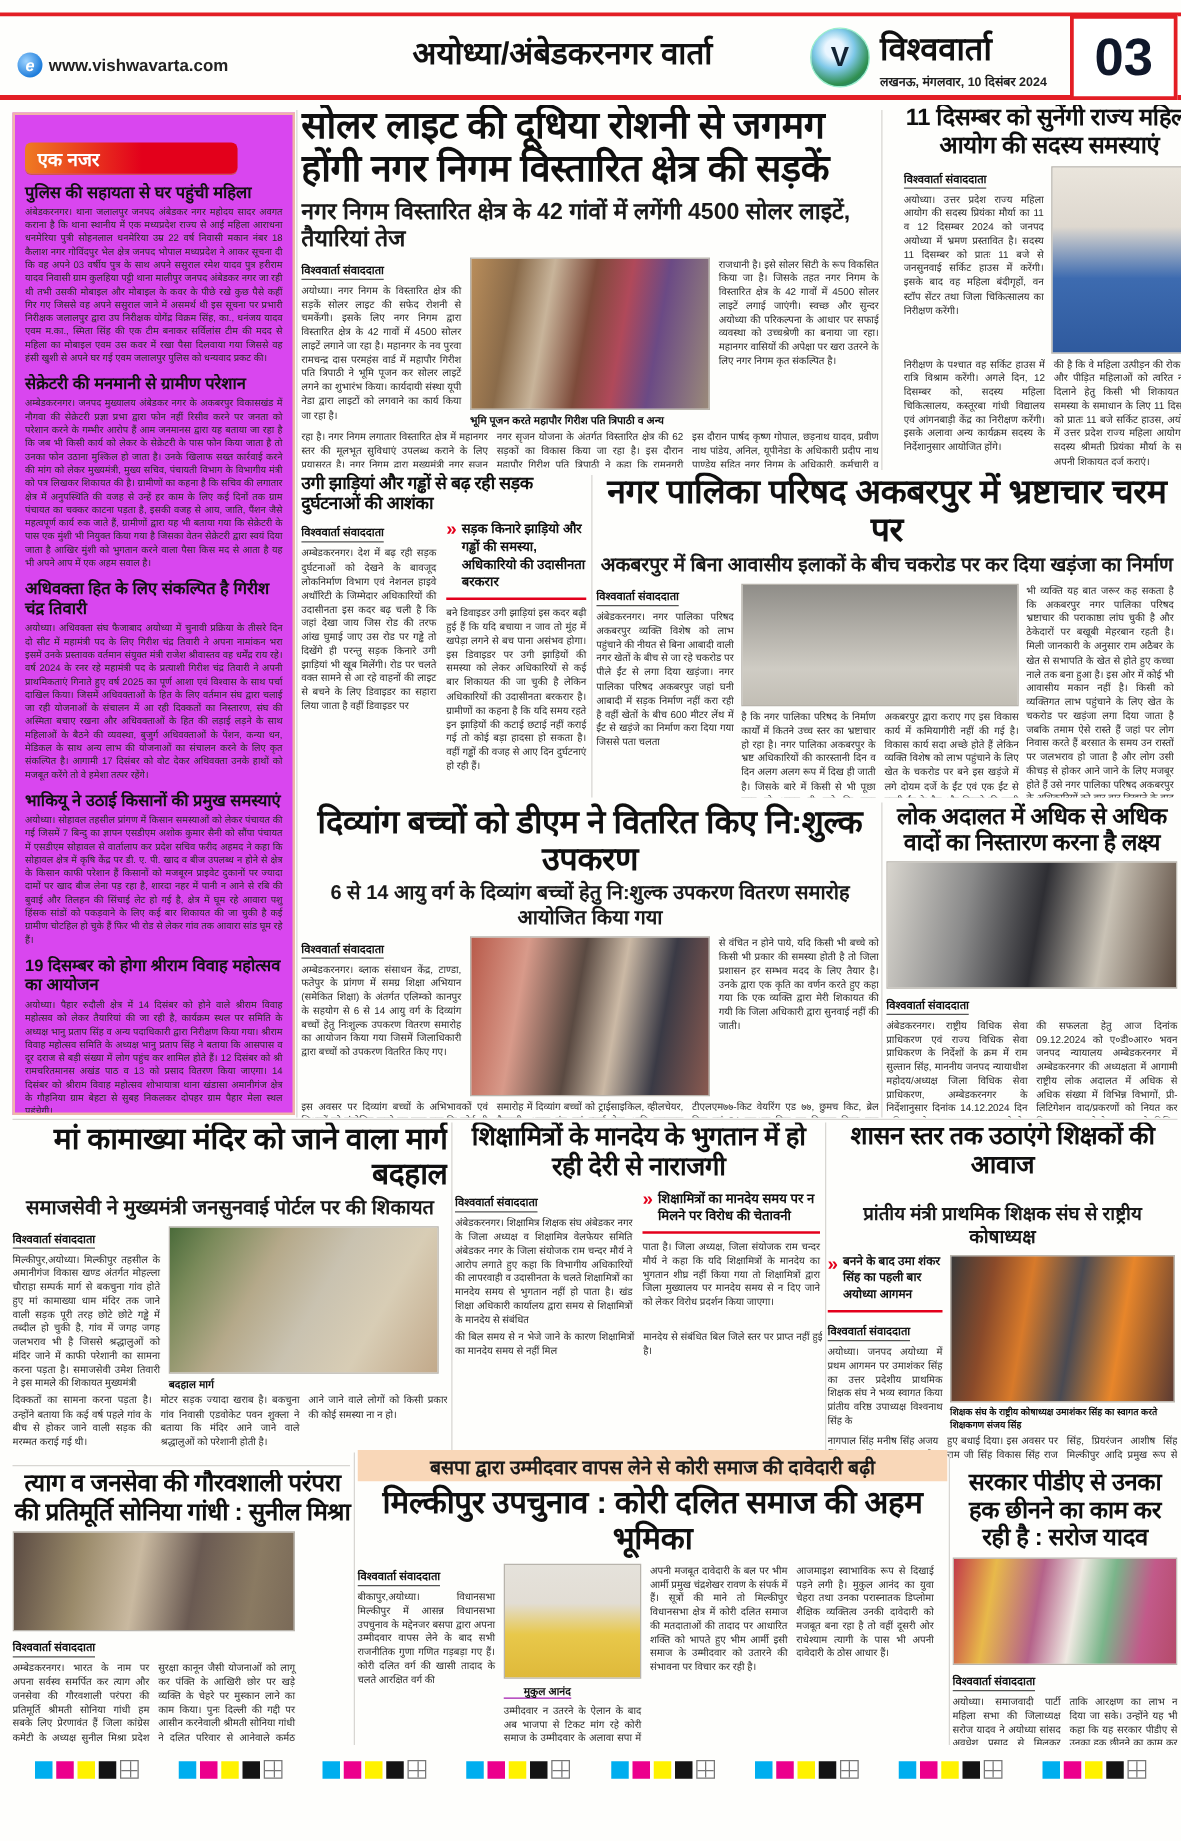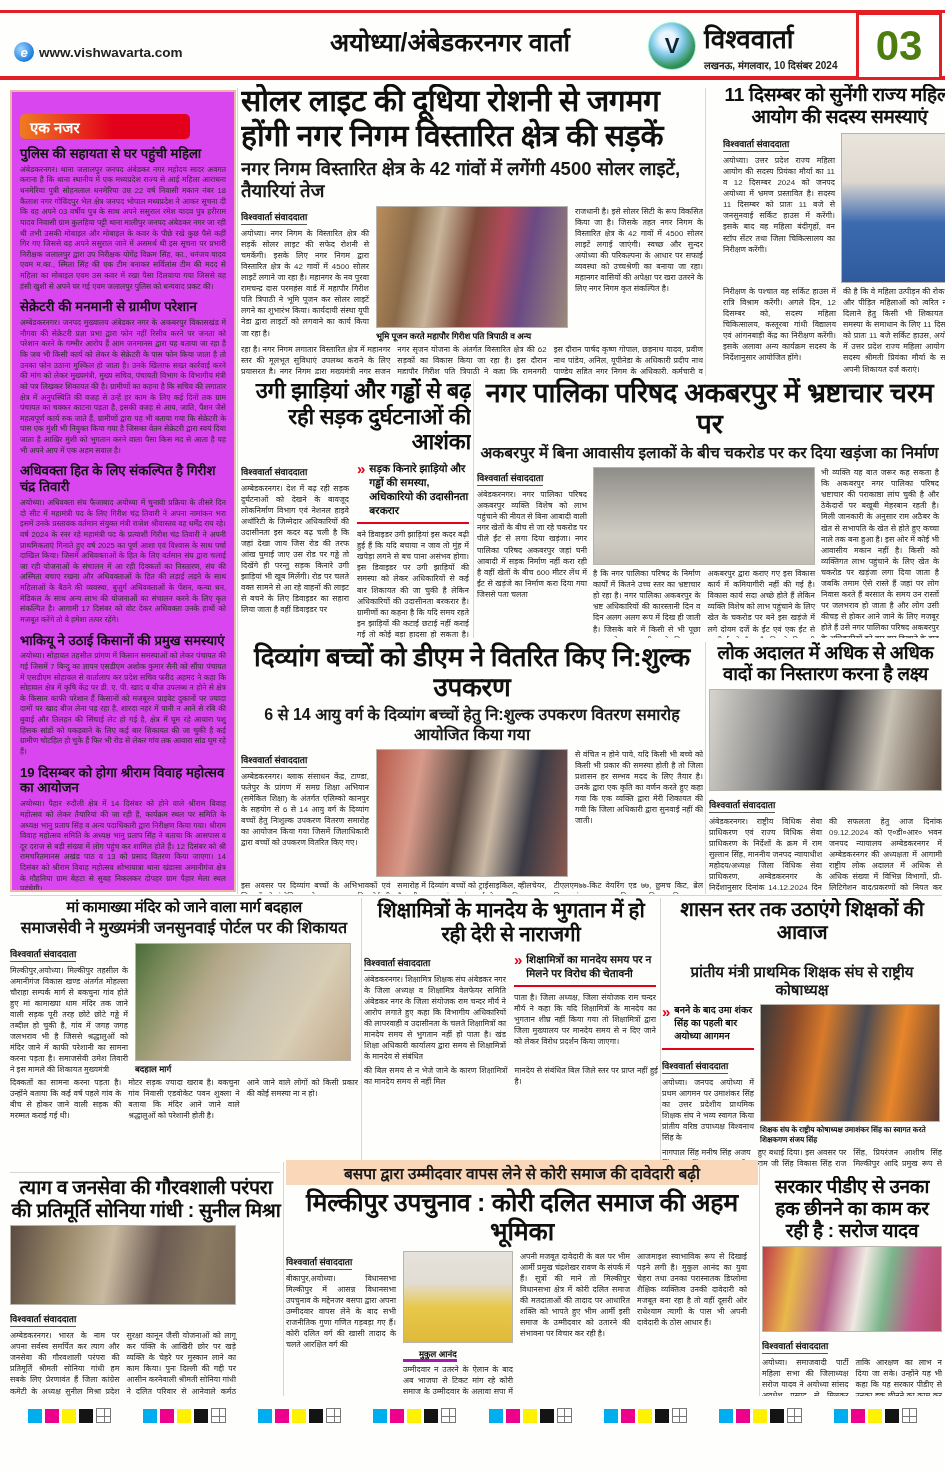--- a/index.html
+++ b/index.html
@@ -27,21 +27,21 @@
       background:radial-gradient(circle at 35% 35%,#9fd4ff,#1e7ddb 70%);color:#fff;
       font-weight:800;font-size:13px;display:flex;align-items:center;justify-content:center;font-style:italic;}
   .masthead-wrap{display:flex;align-items:center;gap:8px;}
   .logo{width:46px;height:46px;border-radius:50%;
       background:radial-gradient(circle at 40% 35%,#eaf6ff 0 18%,#7ec8e8 40%,#2f8f4e 70%,#1d6fb0 100%);
       display:flex;align-items:center;justify-content:center;color:#123;font-weight:800;font-size:22px;
       border:1px solid #9ec;}
   .masthead-title{font-size:26px;font-weight:800;color:#101010;}
   .masthead-date{font-size:10px;font-weight:700;color:#222;margin-top:2px;}
   .pagenum{border:3px solid #e31e24;display:flex;align-items:center;justify-content:center;
-      font-size:42px;font-weight:800;color:#4d7c0f;background:#fff;}
+      font-size:42px;font-weight:800;color:#0f172a;background:#fff;}
   
   .eknazar{border:2px solid #f0b3aa;background:#d946ef;box-sizing:border-box;padding:22px 8px;overflow:hidden;}
   .eknazar-tab{width:160px;height:25px;border-radius:5px;margin-bottom:4px;
       background:linear-gradient(90deg,#ef7b22,#e3001b 55%);display:flex;align-items:center;
       color:#fff;font-weight:800;font-size:15px;padding-left:10px;box-shadow:0 1px 0 #c55;}
   .eknazar h3{font-size:13.2px;margin:7px 0 3px;line-height:1.2;}
   .eknazar .body-text{font-size:7.6px;}
   
   .ph-solar{height:122px;background:linear-gradient(100deg,#b98d5a,#8a6b4a 18%,#c8b49a 32%,#7d4a3a 48%,#b0495a 62%,#6b4a85 76%,#9a8a7a 100%);}
   .ph-woman{height:150px;background:linear-gradient(180deg,#eae5dc 0%,#ded8cf 32%,#3d6bb0 60%,#2f5a9e 100%);}
@@ -148,21 +148,21 @@
         <div class="photo ph-woman"></div>
       </div>
     </div>
     <div class="cols" style="margin-top:3px;height:118px;overflow:hidden;">
       <div class="body-text">निरीक्षण के पश्चात वह सर्किट हाउस में रात्रि विश्राम करेंगी। अगले दिन, 12 दिसम्बर को, सदस्य महिला चिकित्सालय, कस्तूरबा गांधी विद्यालय एवं आंगनबाड़ी केंद्र का निरीक्षण करेंगी। इसके अलावा अन्य कार्यक्रम सदस्य के निर्देशानुसार आयोजित होंगे।</div>
       <div class="body-text">की है कि वे महिला उत्पीड़न की रोकथाम और पीड़ित महिलाओं को त्वरित न्याय दिलाने हेतु किसी भी शिकायत या समस्या के समाधान के लिए 11 दिसम्बर को प्रातः 11 बजे सर्किट हाउस, अयोध्या में उत्तर प्रदेश राज्य महिला आयोग की सदस्य श्रीमती प्रियंका मौर्या के समक्ष अपनी शिकायत दर्ज कराएं।</div>
     </div>
   </div>
 
   <div class="abs" style="left:241px;top:378px;width:230px;height:260px;overflow:hidden;">
-    <h2 class="headline" style="font-size:22px;text-align:right;font-weight:700;">उगी झाड़ियां और गड्ढों से बढ़ रही सड़क दुर्घटनाओं की आशंका</h2>
+    <h2 class="headline" style="font-size:14px;text-align:left;font-weight:700;">उगी झाड़ियां और गड्ढों से बढ़ रही सड़क दुर्घटनाओं की आशंका</h2>
     <div style="display:flex;gap:8px;margin-top:6px;">
       <div style="width:108px;">
         <span class="byline">विश्ववार्ता संवाददाता</span>
         <div class="body-text">अम्बेडकरनगर। देश में बढ़ रही सड़क दुर्घटनाओं को देखने के बावजूद लोकनिर्माण विभाग एवं नेशनल हाइवे अथॉरिटी के जिम्मेदार अधिकारियों की उदासीनता इस कदर बढ़ चली है कि जहां देखा जाय जिस रोड की तरफ आंख घुमाई जाए उस रोड पर गड्ढे तो दिखेंगे ही परन्तु सड़क किनारे उगी झाड़ियां भी खूब मिलेंगी। रोड पर चलते वक्त सामने से आ रहे वाहनों की लाइट से बचने के लिए डिवाइडर का सहारा लिया जाता है वहीं डिवाइडर पर</div>
       </div>
       <div style="width:112px;">
         <div class="quote">
           <span class="qmark">»</span>
           <span class="qtext">सड़क किनारे झाड़ियो और गड्ढों की समस्या, अधिकारियो की उदासीनता बरकरार</span>
         </div>
@@ -218,21 +218,21 @@
     <h2 class="headline" style="font-size:18.5px;text-align:center;">लोक अदालत में अधिक से अधिक वादों का निस्तारण करना है लक्ष्य</h2>
     <div class="photo ph-office" style="margin-top:4px;"></div>
     <div style="margin-top:3px;"><span class="byline">विश्ववार्ता संवाददाता</span></div>
     <div class="cols">
       <div class="body-text">अंबेडकरनगर। राष्ट्रीय विधिक सेवा प्राधिकरण एवं राज्य विधिक सेवा प्राधिकरण के निर्देशों के क्रम में राम सुल्तान सिंह, माननीय जनपद न्यायाधीश महोदय/अध्यक्ष जिला विधिक सेवा प्राधिकरण, अम्बेडकरनगर के निर्देशानुसार दिनांक 14.12.2024 दिन शनिवार को जनपद न्यायालय, कलेक्ट्रेट परिसर एवं जनपद अम्बेडकरनगर की समस्त तहसीलों में आयोजित होने वाली राष्ट्रीय लोक अदालत</div>
       <div class="body-text">की सफलता हेतु आज दिनांक 09.12.2024 को ए०डी०आर० भवन जनपद न्यायालय अम्बेडकरनगर में अम्बेडकरनगर की अध्यक्षता में आगामी राष्ट्रीय लोक अदालत में अधिक से अधिक संख्या में विभिन्न विभागों, प्री-लिटिगेशन वाद/प्रकरणों को नियत कर निस्तारण करवाने हेतु जनपद के विभिन्न विभाग, चिकित्सा विभाग, लोक निर्माण विभाग, स्टाम्प विभाग, एवं गन्नकर विभाग आदि के साथ बैठक का आयोजन किया गया।</div>
     </div>
   </div>
 
   <div class="abs" style="left:10px;top:898px;width:348px;height:260px;overflow:hidden;">
-    <h2 class="headline" style="font-size:15px;text-align:center;">मां कामाख्या मंदिर को जाने वाला मार्ग बदहाल</h2>
+    <h2 class="headline" style="font-size:24px;text-align:right;">मां कामाख्या मंदिर को जाने वाला मार्ग बदहाल</h2>
     <div class="subhead" style="font-size:16px;text-align:center;margin-top:3px;">समाजसेवी ने मुख्यमंत्री जनसुनवाई पोर्टल पर की शिकायत</div>
     <div style="display:flex;gap:7px;margin-top:5px;">
       <div style="width:118px;">
         <span class="byline">विश्ववार्ता संवाददाता</span>
         <div class="body-text">मिल्कीपुर,अयोध्या। मिल्कीपुर तहसील के अमानीगंज विकास खण्ड अंतर्गत मोहल्ला चौराहा सम्पर्क मार्ग से बकचुना गांव होते हुए मां कामाख्या धाम मंदिर तक जाने वाली सड़क पूरी तरह छोटे छोटे गड्ढे में तब्दील हो चुकी है, गांव में जगह जगह जलभराव भी है जिससे श्रद्धालुओं को मंदिर जाने में काफी परेशानी का सामना करना पड़ता है। समाजसेवी उमेश तिवारी ने इस मामले की शिकायत मुख्यमंत्री</div>
       </div>
       <div style="width:216px;">
         <div class="photo ph-muddy"></div>
         <div class="caption">बदहाल मार्ग</div>
       </div>
@@ -304,21 +304,21 @@
       <span>बसपा द्वारा उम्मीदवार वापस लेने से कोरी समाज की दावेदारी बढ़ी</span>
     </div>
     <h2 class="headline" style="font-size:25px;text-align:center;margin-top:3px;">मिल्कीपुर उपचुनाव : कोरी दलित समाज की अहम भूमिका</h2>
     <div style="display:flex;gap:7px;margin-top:5px;">
       <div style="width:110px;">
         <span class="byline">विश्ववार्ता संवाददाता</span>
         <div class="body-text">बीकापुर,अयोध्या। विधानसभा मिल्कीपुर में आसन्न विधानसभा उपचुनाव के मद्देनजर बसपा द्वारा अपना उम्मीदवार वापस लेने के बाद सभी राजनीतिक गुणा गणित गड़बड़ा गए हैं। कोरी दलित वर्ग की खासी तादाद के चलते आरक्षित वर्ग की</div>
       </div>
       <div style="width:110px;">
         <div class="photo ph-mukul"></div>
-        <div class="caption" style="border-bottom:3px solid #a21caf;display:inline-block;padding-left:16px;">मुकुल आनंद</div>
+        <div class="caption" style="border-bottom:1px solid #a21caf;display:inline-block;padding-left:16px;">मुकुल आनंद</div>
         <div class="body-text" style="margin-top:2px;">उम्मीदवार न उतरने के ऐलान के बाद अब भाजपा से टिकट मांग रहे कोरी समाज के उम्मीदवार के अलावा सपा में उम्मीदवारी की ताल ठोक रहे एक अन्य उम्मीदवार तथा राधेश्याम त्यागी के मध्य जोर</div>
       </div>
       <div style="width:110px;">
         <div class="body-text">अपनी मजबूत दावेदारी के बल पर भीम आर्मी प्रमुख चंद्रशेखर रावण के संपर्क में हैं। सूत्रों की माने तो मिल्कीपुर विधानसभा क्षेत्र में कोरी दलित समाज की मतदाताओं की तादाद पर आधारित शक्ति को भापते हुए भीम आर्मी इसी समाज के उम्मीदवार को उतारने की संभावना पर विचार कर रही है।</div>
       </div>
       <div style="width:110px;">
         <div class="body-text">आजमाइश स्वाभाविक रूप से दिखाई पड़ने लगी है। मुकुल आनंद का युवा चेहरा तथा उनका परास्नातक डिप्लोमा शैक्षिक व्यक्तित्व उनकी दावेदारी को मजबूत बना रहा है तो वहीं दूसरी ओर राधेश्याम त्यागी के पास भी अपनी दावेदारी के ठोस आधार हैं।</div>
       </div>
     </div>
   </div>

